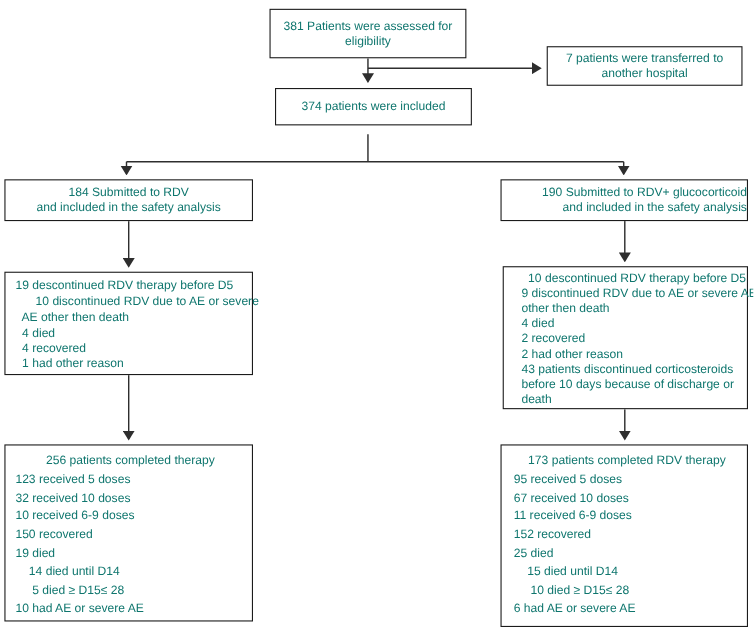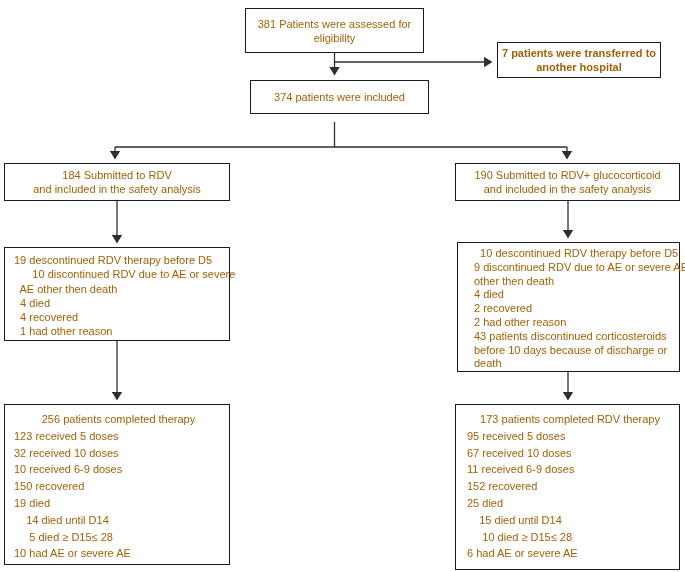--- a/index.html
+++ b/index.html
@@ -1,30 +1,30 @@
 <!DOCTYPE html>
 <html><head>
 <meta charset="utf-8">
 <style>
   html,body{margin:0;padding:0;background:#ffffff;}
   #canvas{
     position:relative;width:685px;height:572px;background:#ffffff;
-    font-family:"Liberation Sans",sans-serif;color:#a16207;overflow:hidden;
+    font-family:"Liberation Sans",sans-serif;color:#0f766e;overflow:hidden;
   }
   .box{
     position:absolute;background:#ffffff;border:1.5px solid #1b1b1b;
     box-sizing:border-box;font-size:11px;line-height:14px;
   }
   .box .ln{white-space:pre;}
   .centered{display:flex;flex-direction:column;justify-content:center;align-items:center;text-align:center;}
   #box-eligibility{left:245px;top:8px;width:179px;height:45px;}
-  #box-transferred{left:497px;top:42px;width:164px;height:36px;font-weight:bold;}
+  #box-transferred{left:497px;top:42px;width:178px;height:36px;}
   #box-included{left:250px;top:80px;width:179px;height:34px;}
   #box-rdv-arm{left:4px;top:163px;width:226px;height:38px;}
-  #box-rdvgc-arm{left:455px;top:163px;width:225px;height:38px;}
+  #box-rdvgc-arm{left:455px;top:163px;width:225px;height:38px;align-items:flex-end;}
   #box-rdv-disc{left:4px;top:247px;width:226px;height:94px;padding:5px 6px 0 9px;line-height:14.3px;}
   #box-rdvgc-disc{left:457px;top:242px;width:223px;height:130px;padding:4px 6px 0 16px;line-height:13.8px;}
   #box-rdv-comp{left:4px;top:404px;width:226px;height:161px;padding:6px 6px 0 9px;line-height:16.8px;}
   #box-rdvgc-comp{left:455px;top:404px;width:225px;height:166px;padding:6px 6px 0 11px;line-height:16.8px;}
   .box .title{text-align:center;white-space:pre;}
   #connectors{position:absolute;left:0;top:0;z-index:0;}
   .box{z-index:1;}
 </style>
 </head>
 <body>

